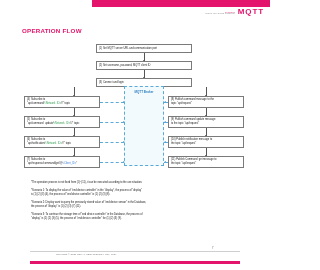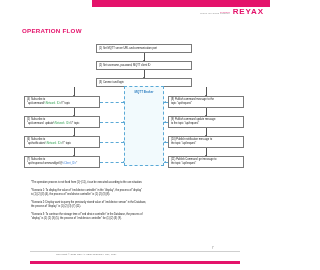--- a/index.html
+++ b/index.html
@@ -128,21 +128,21 @@
 
 <div class="page">
 
   <div class="top-bar"></div>
 
   <div class="brand-block">
     <div class="brand-sub">
       <span class="brand-sub-1">RYLR993</span>
       <span class="brand-sub-2">MQTT IoT Cloud Platform</span>
     </div>
-    <div class="brand-name">REYAX</div>
+    <div class="brand-name">MQTT</div>
   </div>
 
   <div class="page-title">OPERATION FLOW</div>
 
   <div class="flow">
 
     <div class="box" style="left:96px;top:2px;width:96px;height:9px;">
       <span class="ln">(1) Set MQTT server URL and communication port</span>
     </div>
     <div class="v-line" style="left:144px;top:11px;height:8px;"></div>

